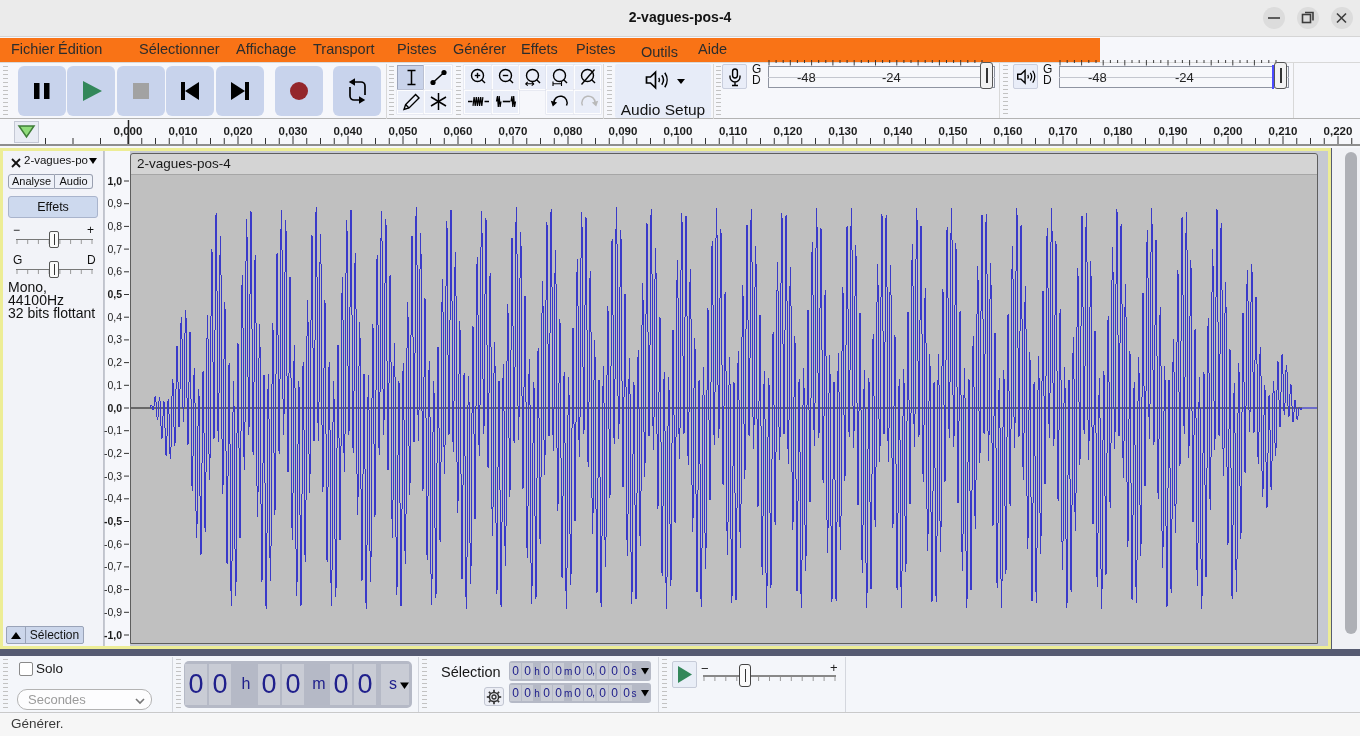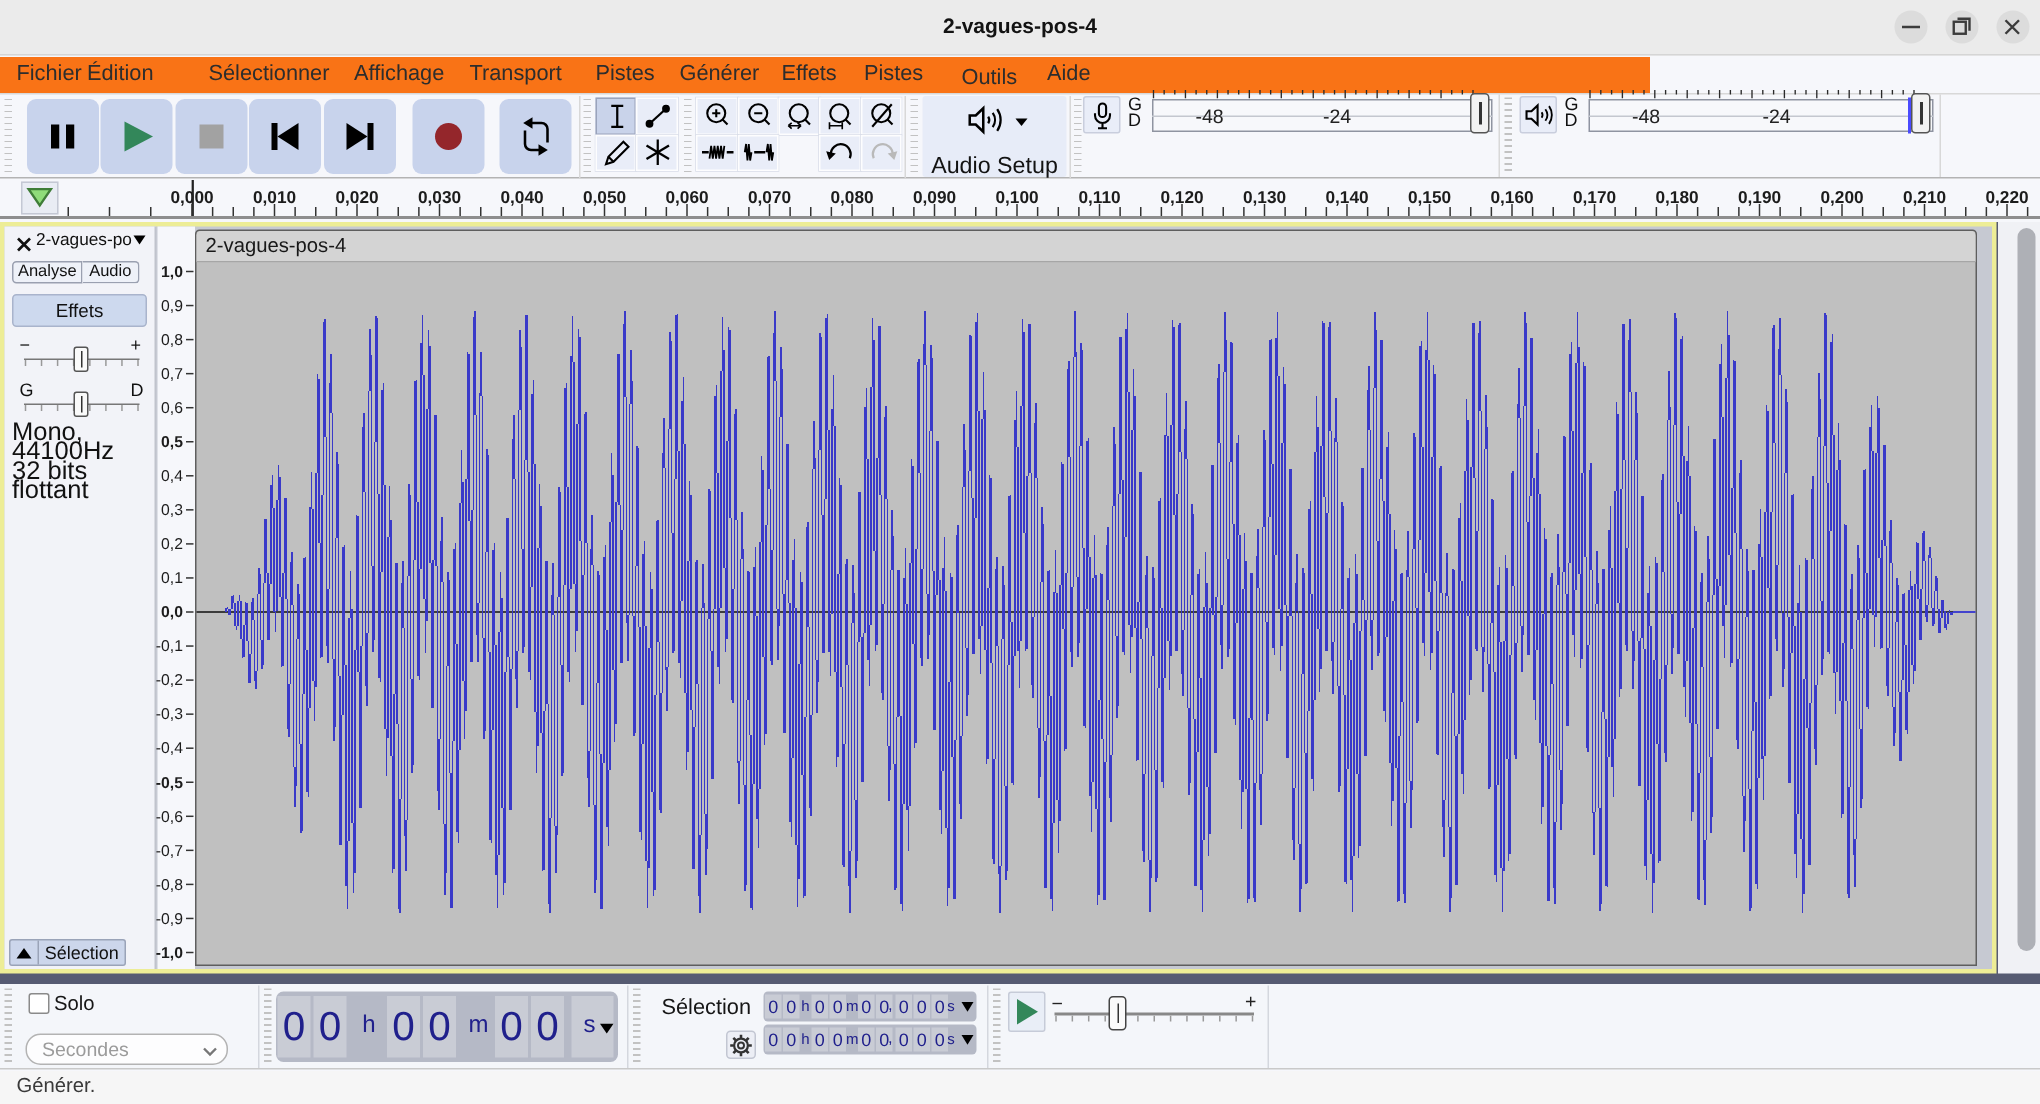--- a/index.html
+++ b/index.html
@@ -495,21 +495,21 @@
       <line x1="11.7" y1="0" x2="11.7" y2="4" stroke="#999" stroke-width="1"></line>
       <line x1="22.4" y1="0" x2="22.4" y2="4" stroke="#999" stroke-width="1"></line>
       <line x1="33.1" y1="0" x2="33.1" y2="4" stroke="#999" stroke-width="1"></line>
       <line x1="43.9" y1="0" x2="43.9" y2="4" stroke="#999" stroke-width="1"></line>
       <line x1="54.6" y1="0" x2="54.6" y2="4" stroke="#999" stroke-width="1"></line>
       <line x1="65.3" y1="0" x2="65.3" y2="4" stroke="#999" stroke-width="1"></line>
       <line x1="76.0" y1="0" x2="76.0" y2="4" stroke="#999" stroke-width="1"></line>
     </svg>
     <div style="position:absolute;left:46px;top:110px;width:10px;height:17px;background:#fafafa;border:1px solid #555;border-radius:2px"></div>
     <div style="position:absolute;left:50.5px;top:113px;width:1.5px;height:11px;background:#333"></div>
-    <div style="position:absolute;left:5px;top:130px;font-size:17px;line-height:13px;color:#111">Mono, 44100Hz<br>32 bits flottant</div>
+    <div style="position:absolute;left:5px;top:130px;font-size:14px;line-height:13px;color:#111">Mono, 44100Hz<br>32 bits flottant</div>
     <div style="position:absolute;left:3px;top:475px;width:78px;height:18px;background:#ccd6eb;border:1px solid #9aa3b8;border-radius:2px"></div>
     <svg style="position:absolute;left:7px;top:479px" width="14" height="12">
       <polygon points="1,9 11,9 6,2" fill="#000"></polygon>
     </svg>
     <div style="position:absolute;left:22px;top:476px;width:1px;height:16px;background:#9aa3b8"></div>
     <div style="position:absolute;left:24px;top:477px;width:55px;text-align:center;font-size:12px">Sélection</div>
   </div>
 <div class="abs" style="left:1332px;top:148px;width:28px;height:501px;background:#f0f1f5"></div>
 <div class="abs" style="left:1345px;top:152px;width:12px;height:482px;background:#aeb0b6;border-radius:6px"></div>
 <div class="abs" style="left:0;top:656px;width:1360px;height:57px;background:#f4f6fa;border-bottom:1px solid #c9c9c9">

